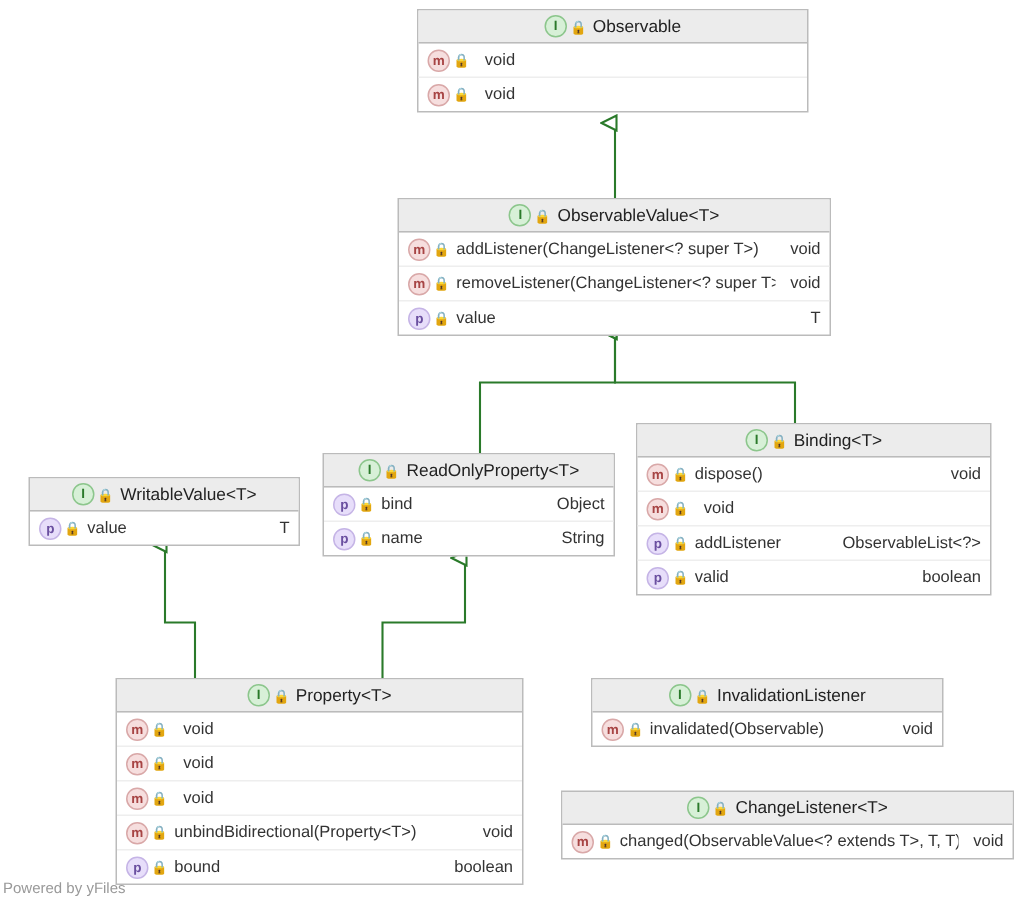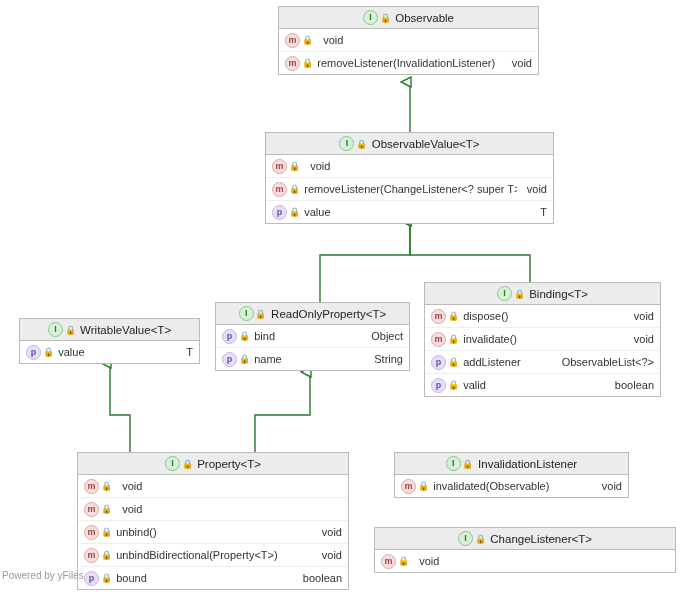--- a/index.html
+++ b/index.html
@@ -67,21 +67,21 @@
   .badge-m { background: #f6dede; color: #a74444; border: 1px solid #d9a8a8; }
   .badge-p { background: #e7defa; color: #6a4fa0; border: 1px solid #c5b4e6; }
   .lock {
     font-size: 9px;
     color: #9a8b3a;
     margin-left: -2px;
   }
   .footer {
     position: absolute;
     left: 2px;
-    bottom: 19px;
+    bottom: 2px;
     font-size: 10px;
     color: #999;
   }
   svg.edges {
     position: absolute;
     left: 0; top: 0;
     width: 685px; height: 600px;
     pointer-events: none;
   }
 </style>
@@ -113,34 +113,34 @@
     <span>Observable</span>
   </div>
   <div class="row">
     <span class="badge badge-m">m</span>
     <span class="lock">🔒</span>
     <span class="ret">void</span>
   </div>
   <div class="row">
     <span class="badge badge-m">m</span>
     <span class="lock">🔒</span>
-    <span class="sig">removeListener(InvalidationListener)</span>
     <span class="ret">void</span>
   </div>
 </div>
 
 <div class="node" style="left:265px; top:132px; width:289px;">
   <div class="node-title">
     <span class="badge badge-i">I</span>
     <span class="lock">🔒</span>
     <span>ObservableValue&lt;T&gt;</span>
   </div>
   <div class="row">
     <span class="badge badge-m">m</span>
     <span class="lock">🔒</span>
+    <span class="sig">addListener(ChangeListener&lt;? super T&gt;)</span>
     <span class="ret">void</span>
   </div>
   <div class="row">
     <span class="badge badge-m">m</span>
     <span class="lock">🔒</span>
     <span class="sig">removeListener(ChangeListener&lt;? super T&gt;)</span>
     <span class="ret">void</span>
   </div>
   <div class="row">
     <span class="badge badge-p">p</span>
@@ -192,21 +192,20 @@
   </div>
   <div class="row">
     <span class="badge badge-m">m</span>
     <span class="lock">🔒</span>
     <span class="sig">dispose()</span>
     <span class="ret">void</span>
   </div>
   <div class="row">
     <span class="badge badge-m">m</span>
     <span class="lock">🔒</span>
-    <span class="sig">invalidate()</span>
     <span class="ret">void</span>
   </div>
   <div class="row">
     <span class="badge badge-p">p</span>
     <span class="lock">🔒</span>
     <span class="sig">addListener</span>
     <span class="ret">ObservableList&lt;?&gt;</span>
   </div>
   <div class="row">
     <span class="badge badge-p">p</span>
@@ -228,21 +227,20 @@
     <span class="ret">void</span>
   </div>
   <div class="row">
     <span class="badge badge-m">m</span>
     <span class="lock">🔒</span>
     <span class="ret">void</span>
   </div>
   <div class="row">
     <span class="badge badge-m">m</span>
     <span class="lock">🔒</span>
-    <span class="sig">unbind()</span>
     <span class="ret">void</span>
   </div>
   <div class="row">
     <span class="badge badge-m">m</span>
     <span class="lock">🔒</span>
     <span class="sig">unbindBidirectional(Property&lt;T&gt;)</span>
     <span class="ret">void</span>
   </div>
   <div class="row">
     <span class="badge badge-p">p</span>
@@ -268,17 +266,18 @@
 
 <div class="node" style="left:374px; top:527px; width:302px;">
   <div class="node-title">
     <span class="badge badge-i">I</span>
     <span class="lock">🔒</span>
     <span>ChangeListener&lt;T&gt;</span>
   </div>
   <div class="row">
     <span class="badge badge-m">m</span>
     <span class="lock">🔒</span>
+    <span class="sig">changed(ObservableValue&lt;? extends T&gt;, T, T)</span>
     <span class="ret">void</span>
   </div>
 </div>
 
 <div class="footer">Powered by yFiles</div>
 
 </body></html>

